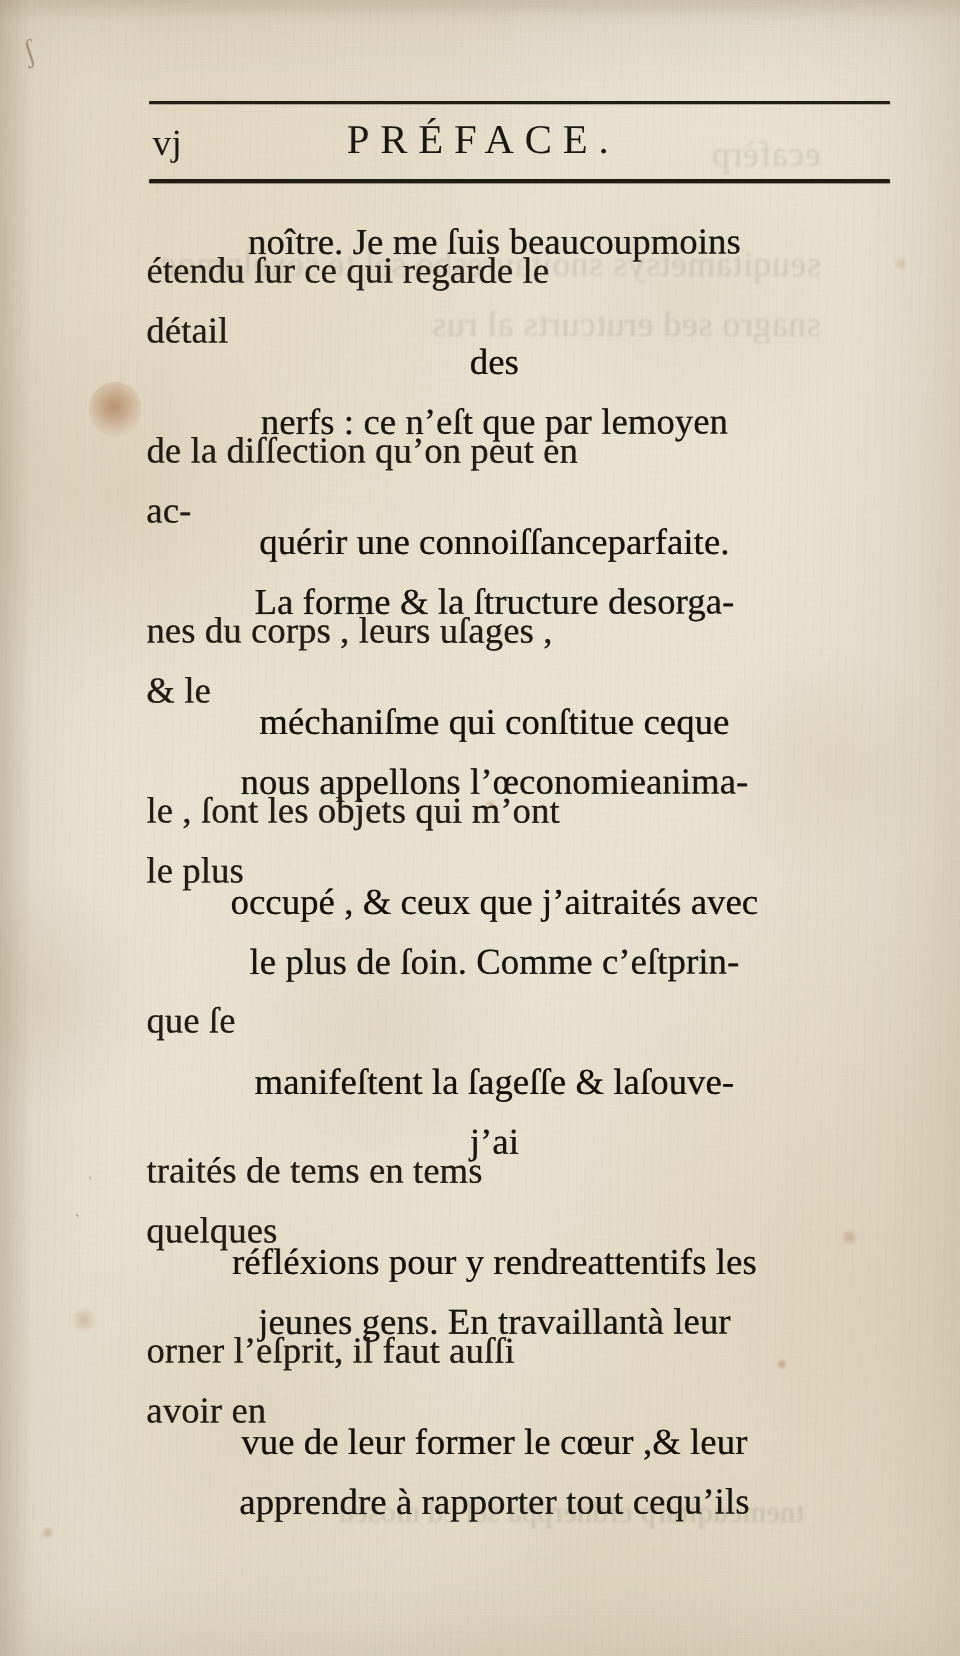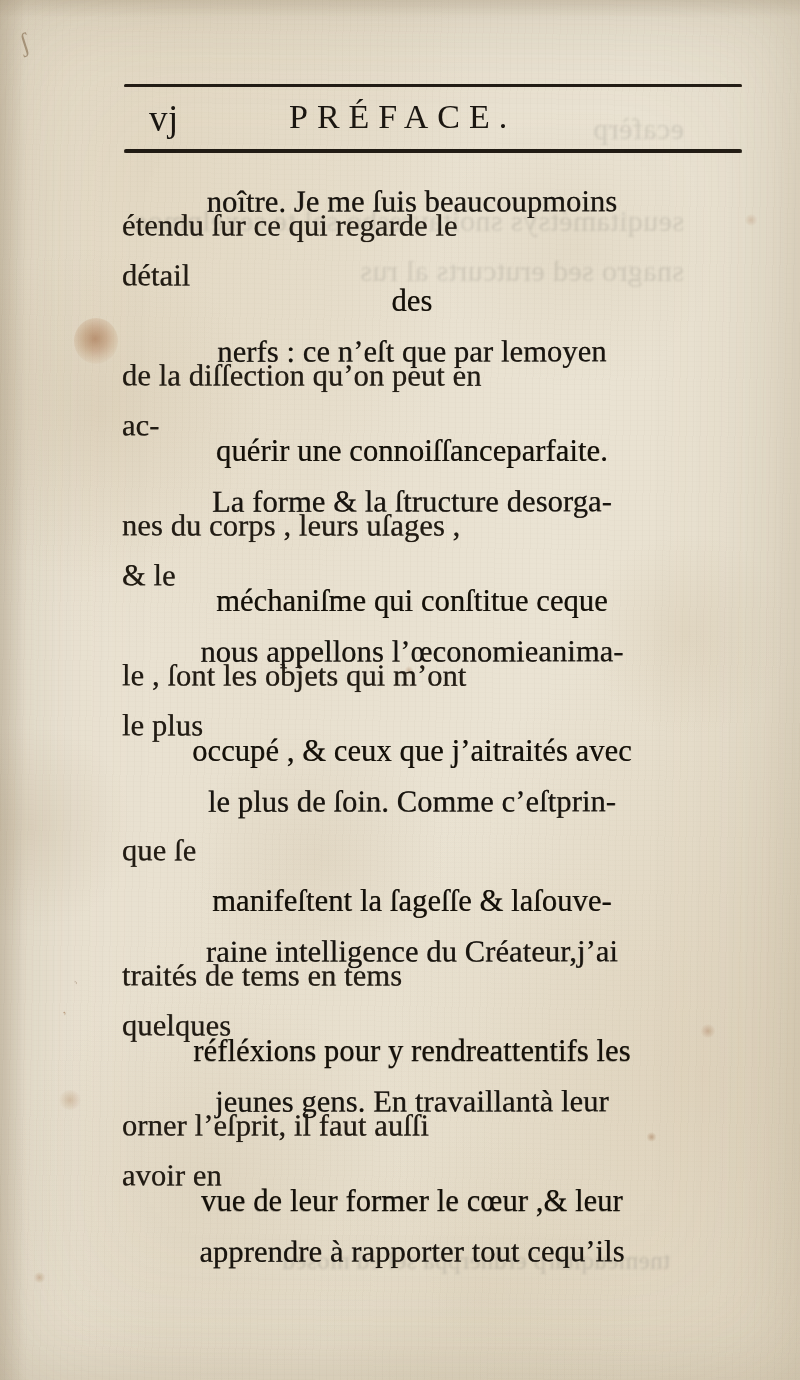--- a/index.html
+++ b/index.html
@@ -147,25 +147,24 @@
   .rule-top { margin-bottom: 0; }
   .rule-bottom { margin-top: 0; border-top-width: 4px; }
 
   .head-row {
     height: 62px;
     display: flex;
     align-items: center;
     position: relative;
   }
   #folio {
-    font-size: 37px;
+    font-size: 31px;
     line-height: 1;
     padding-left: 3px;
     letter-spacing: 0.5px;
-    margin-left: 22px;
   }
   #preface-title {
     position: absolute;
     left: 156px;
     top: 50%;
     transform: translateY(-52%);
     font-size: 34px;
     letter-spacing: 9px;
     text-indent: 9px;
     line-height: 1;
@@ -305,21 +304,20 @@
         <span>prin-</span>
       </div>
       <div class="line j ink-var-b w2">
         <span>que ſe</span>
       </div>
       <div class="line j ink-var-c w3">
         <span>manifeſtent la ſageſſe &amp; la</span>
         <span>ſouve-</span>
       </div>
       <div class="line j ink-var-a w1">
-        <span>raine intelligence du Créateur,</span>
         <span>j’ai</span>
       </div>
       <div class="line j ink-var-b w2">
         <span>traités de tems en tems</span>
         <span>quelques</span>
       </div>
       <div class="line j ink-var-c w3">
         <span>réfléxions pour y rendre</span>
         <span>attentifs les</span>
       </div>

